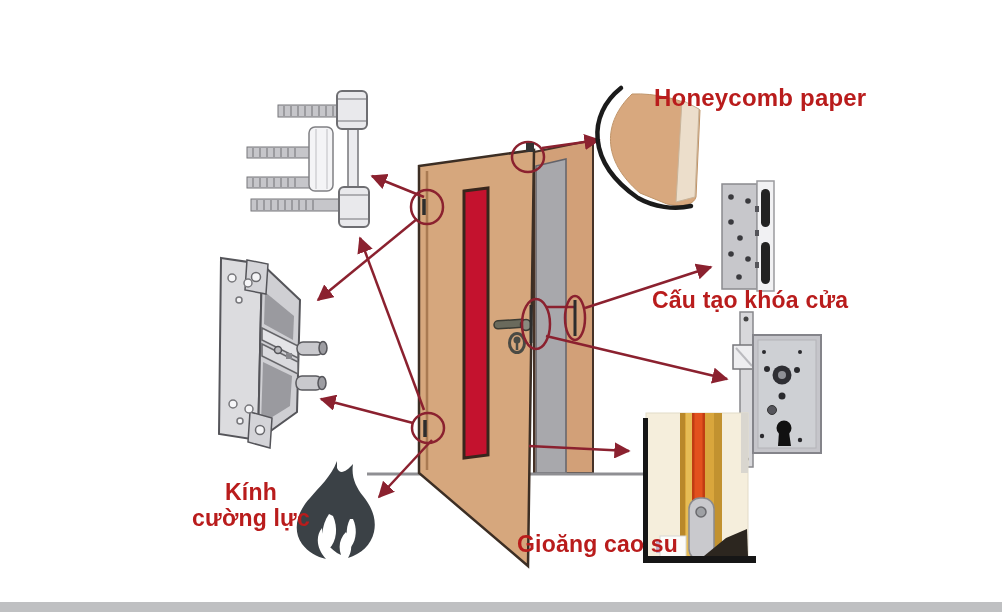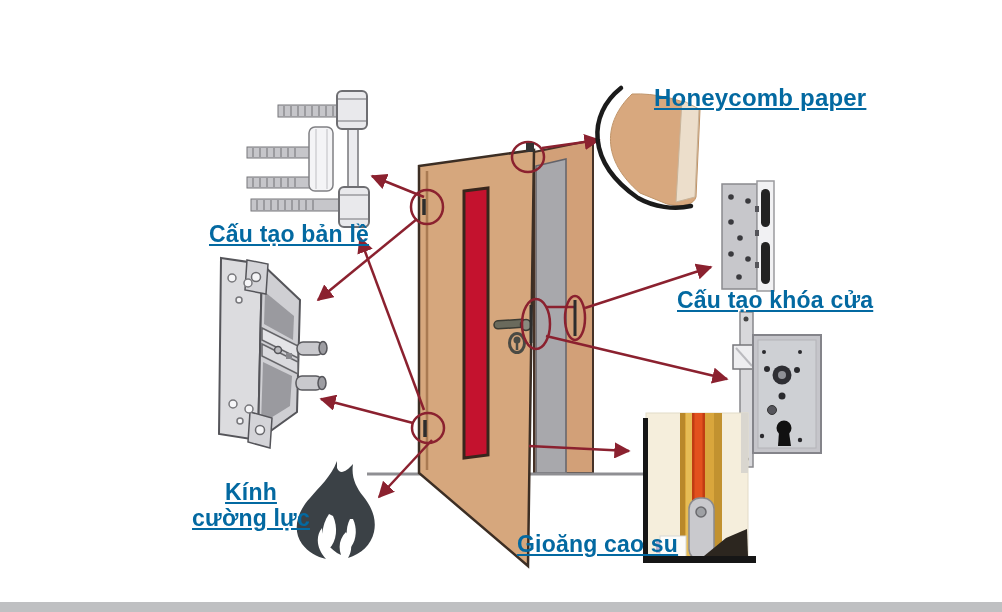--- a/index.html
+++ b/index.html
@@ -2,28 +2,27 @@
 <html><head>
 <meta charset="utf-8">
 <style>
   html,body{margin:0;padding:0;background:#fff;}
   #stage{
     position:relative;width:1002px;height:612px;background:#ffffff;
     overflow:hidden;font-family:"Liberation Sans",sans-serif;
   }
   #art{position:absolute;left:0;top:0;}
   .lbl{
-    position:absolute;font-weight:700;font-size:23px;color:#0369a1;
+    position:absolute;font-weight:700;font-size:23px;color:#b91c1c;
     letter-spacing:.2px;white-space:nowrap;line-height:26px;
     font-family:"Liberation Sans",sans-serif;
-    text-decoration:underline;
   }
   .lbl.honeycomb{left:654px;top:85px;font-size:24px;}
   .lbl.hinge{left:209px;top:221px;}
-  .lbl.lock{left:652px;top:287px;margin-left:25px;}
+  .lbl.lock{left:652px;top:287px;}
   .lbl.glass{left:192px;top:479px;width:118px;white-space:normal;text-align:center;}
   .lbl.gasket{left:517px;top:531px;}
   .bottombar{position:absolute;left:0;top:602px;width:1002px;height:10px;background:#bfc0c2;}
 </style>
 </head>
 <body>
 
 <div id="stage">
 
   <svg id="art" width="1002" height="612" viewBox="0 0 1002 612">
@@ -221,20 +220,19 @@
                C 352,540 353,550 348,558
                C 361,554 371,545 374,532
                C 377,518 371,506 363,496
                C 356,487 351,477 353,464
                C 346,472 340,475 337,468 Z" fill="#3b4146"></path>
       <path d="M 329,514 C 321,526 320,540 329,549 C 337,541 338,527 333,516 Z" fill="#ffffff"></path>
       <path d="M 350,519 C 345,529 346,540 351,547 C 357,539 357,527 353,519 Z" fill="#ffffff"></path>
     </g>
   </svg>
 
-  <div class="lbl hinge">Cấu tạo bản lề</div>
   <div class="lbl honeycomb">Honeycomb paper</div>
   <div class="lbl lock">Cấu tạo khóa cửa</div>
   <div class="lbl gasket">Gioăng cao su</div>
   <div class="lbl glass">Kính cường lực</div>
 
   <div class="bottombar"></div>
 </div>
 
 </body></html>

